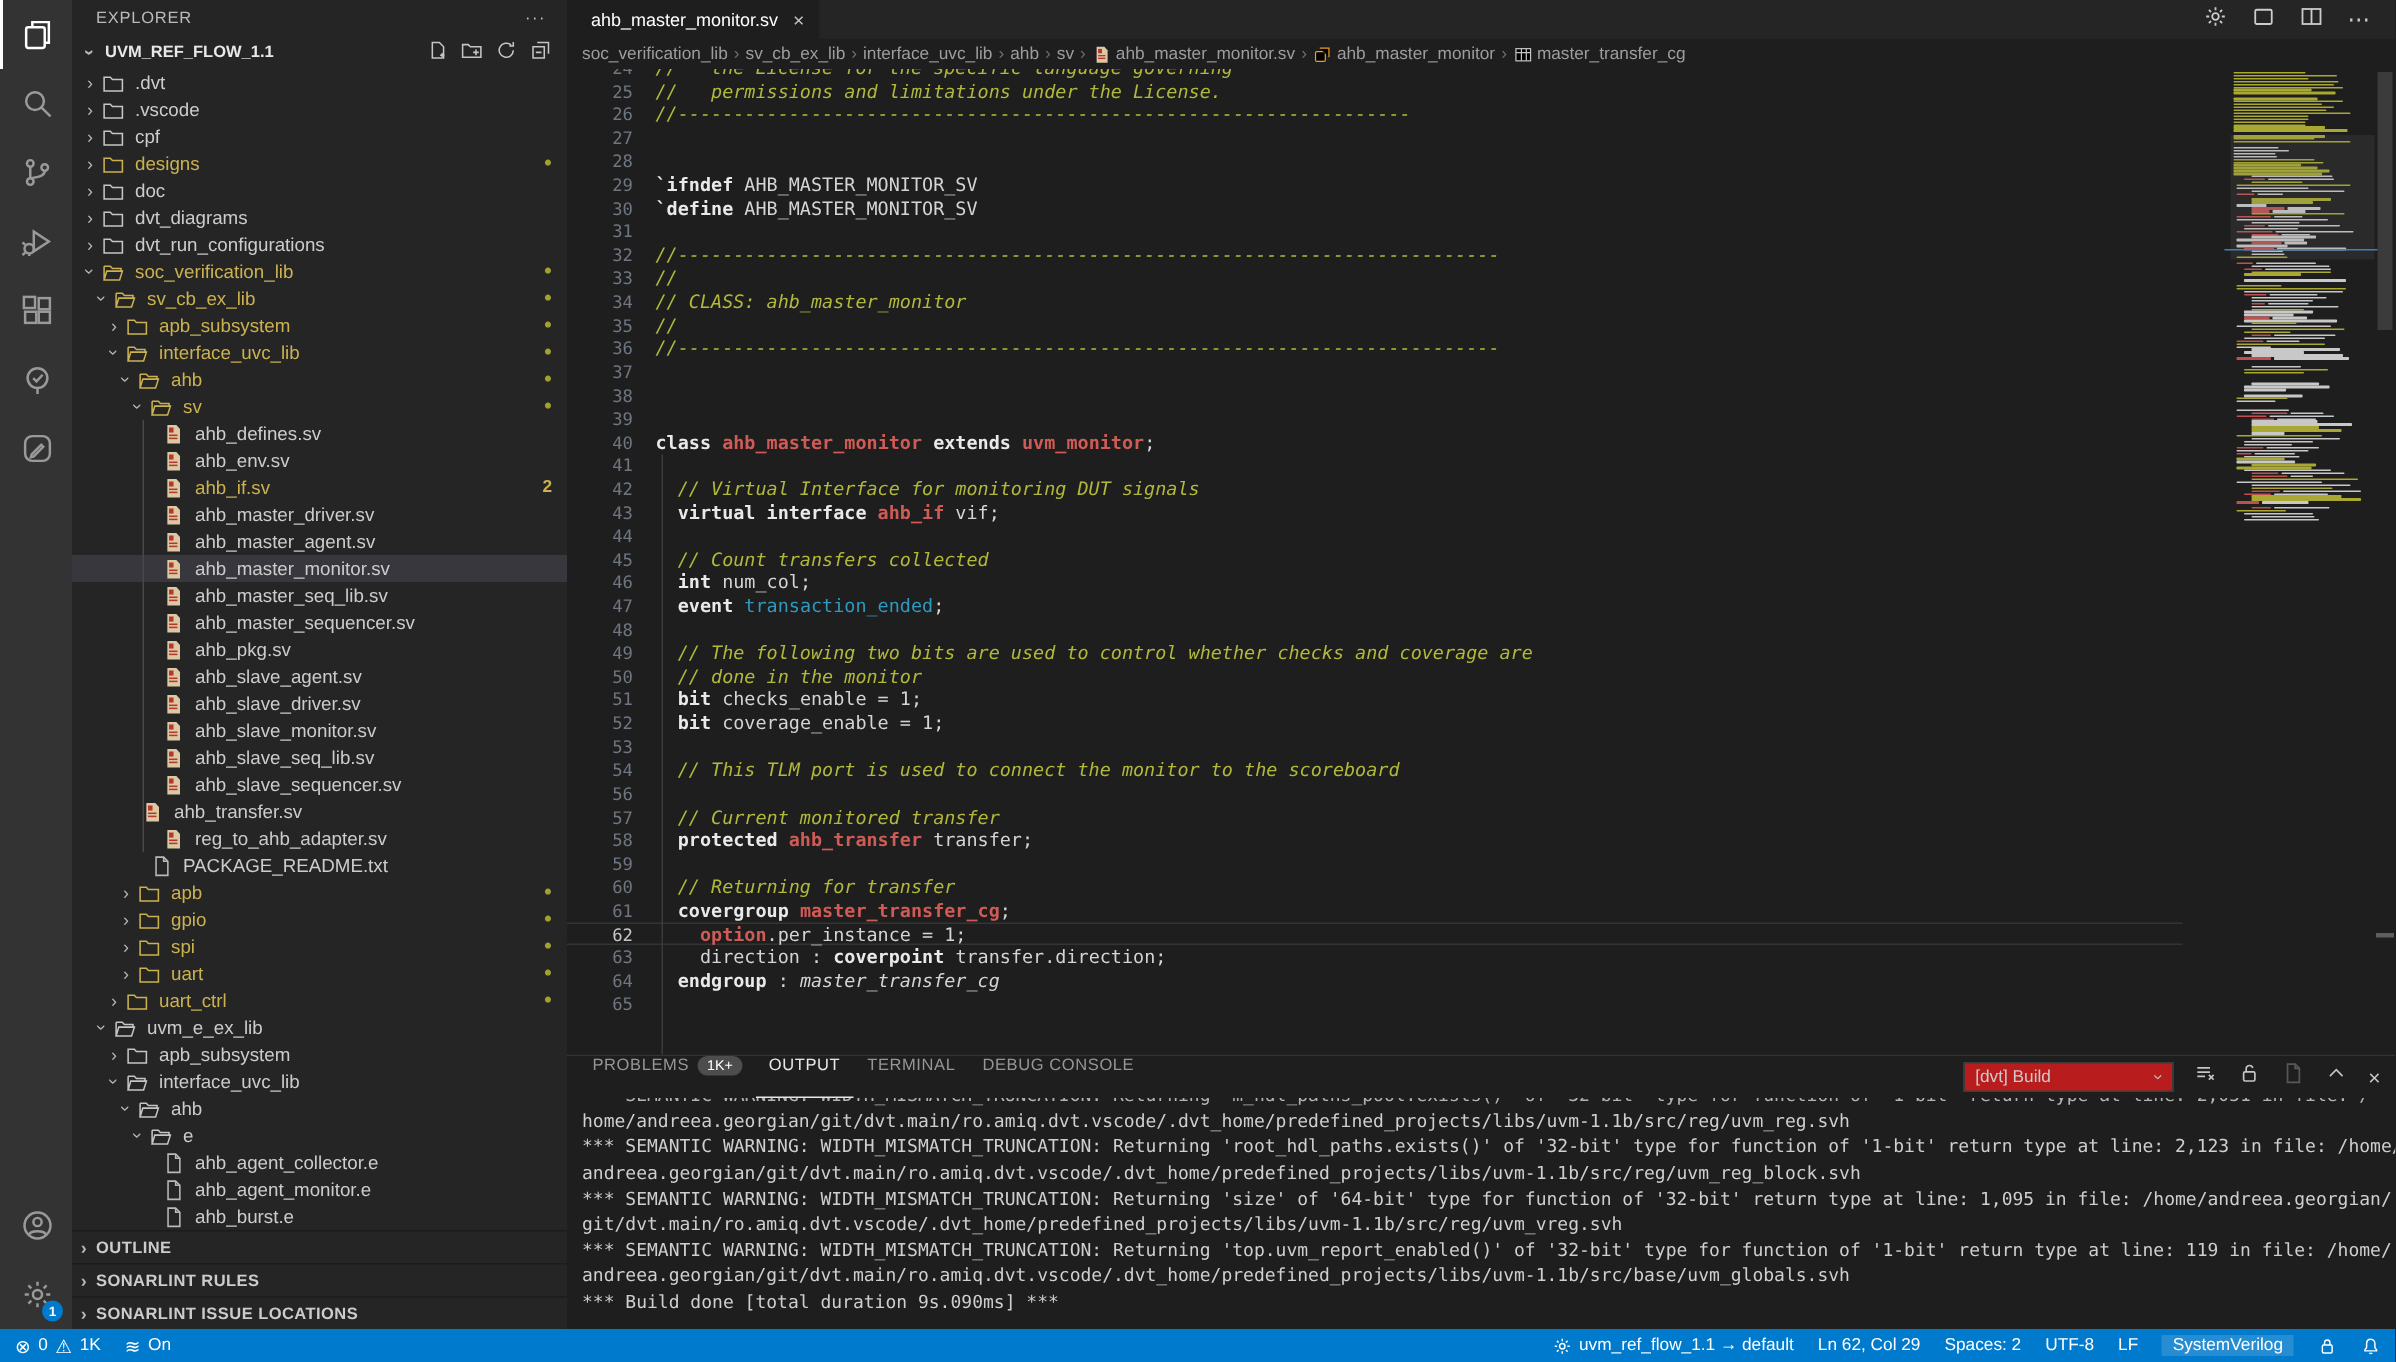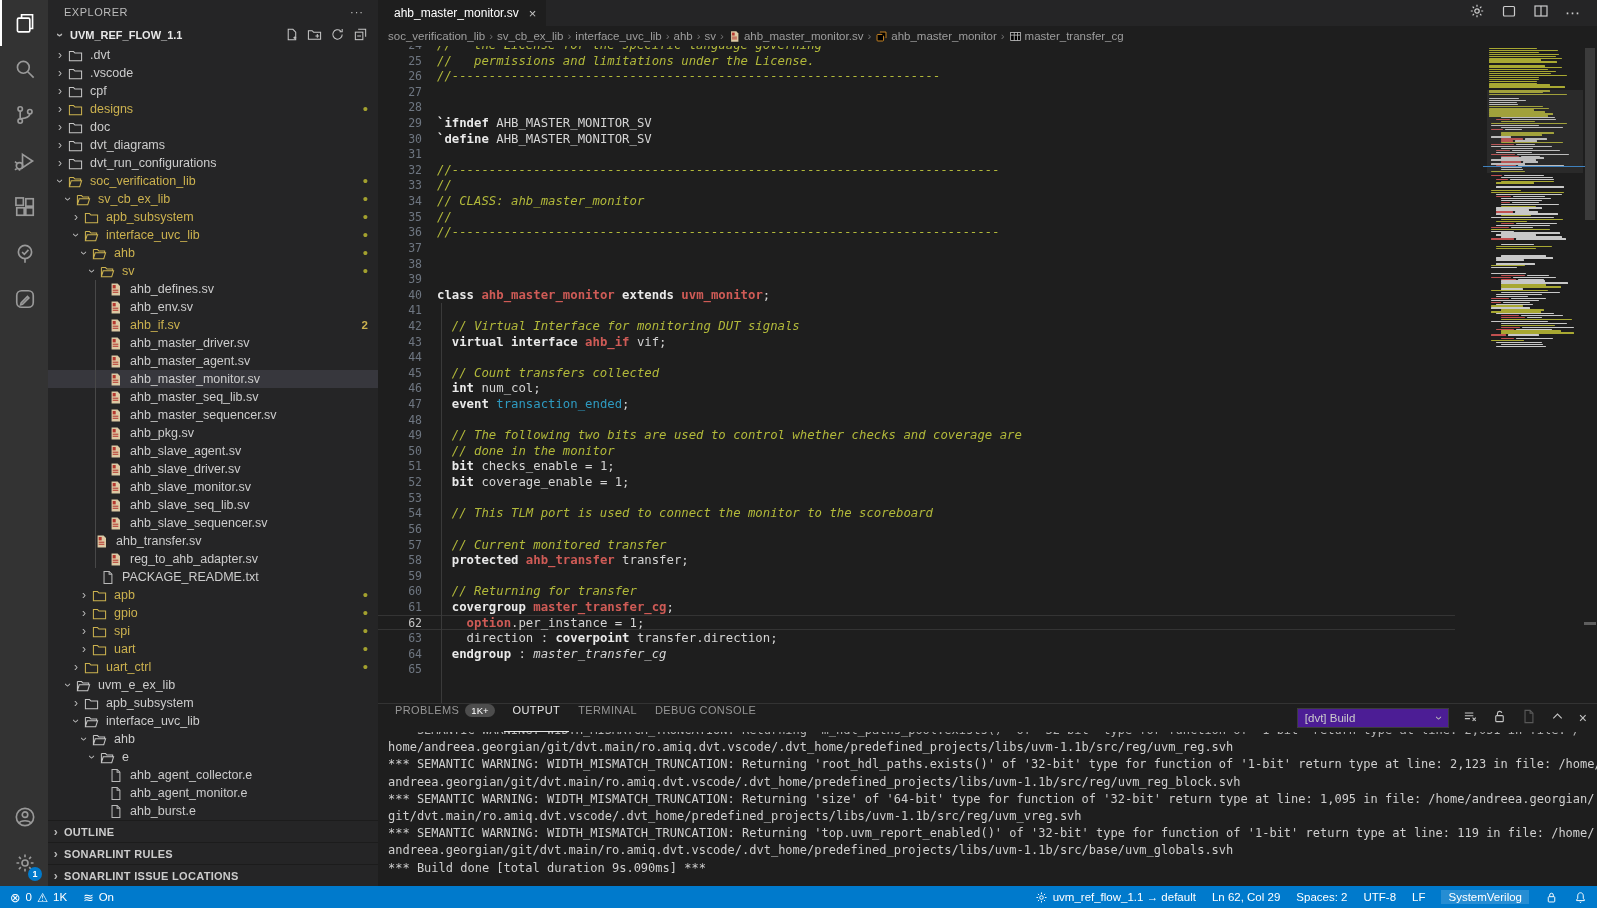--- a/index.html
+++ b/index.html
@@ -90,22 +90,22 @@
   .vmark { position:absolute; left:1px; right:1px; height:3px; background:rgba(190,190,190,.4); }
 
   
   .panel { height:183px; flex:none; border-top:1px solid #333333; background:#1e1e1e; display:flex; flex-direction:column; }
   .panel-head { height:28px; flex:none; display:flex; align-items:center; padding:0 10px 0 8px; }
   .ptab { height:100%; display:flex; align-items:flex-start; gap:6px; padding:0 9px; font-size:11px;
           letter-spacing:.4px; color:#969696; cursor:pointer; }
   .ptab.active { color:#e7e7e7; box-shadow:inset 0 -1px #e7e7e7; }
   .pbadge { background:#4d4d4d; color:#ffffff; font-size:9.5px; padding:1px 6px; border-radius:9px; letter-spacing:0; }
   .panel-right { margin-left:auto; display:flex; align-items:center; gap:14px; color:#c5c5c5; }
-  .pdrop { display:flex; align-items:center; justify-content:space-between; width:152px; height:20px;
-           padding:0 7px; background:#4c1d95; border:1px solid #3c3c3c; font-size:11.5px; color:#cccccc; cursor:pointer; }
+  .pdrop { display:flex; align-items:center; justify-content:space-between; width:140px; height:20px;
+           padding:0 7px; background:#b91c1c; border:1px solid #3c3c3c; font-size:11.5px; color:#cccccc; cursor:pointer; }
   .panel-right svg { width:15px; height:15px; stroke:currentColor; fill:none; stroke-width:1.2; cursor:pointer; }
   .panel-right .dim { opacity:.35; }
   .panel-right .txt { font-size:14px; cursor:pointer; }
   .panel-body { flex:1; overflow:hidden; padding:0 0 0 10px;
                 font-family:"DejaVu Sans Mono",monospace; font-size:12px; line-height:17.2px; color:#cfcfcf; }
   .panel-body .out-line { white-space:pre; }
   .panel-body .out-line:first-child { margin-top:-10px; opacity:.85; }
 
   
   .statusbar { height:22px; background:#007acc; color:#ffffff; display:flex; align-items:center;

